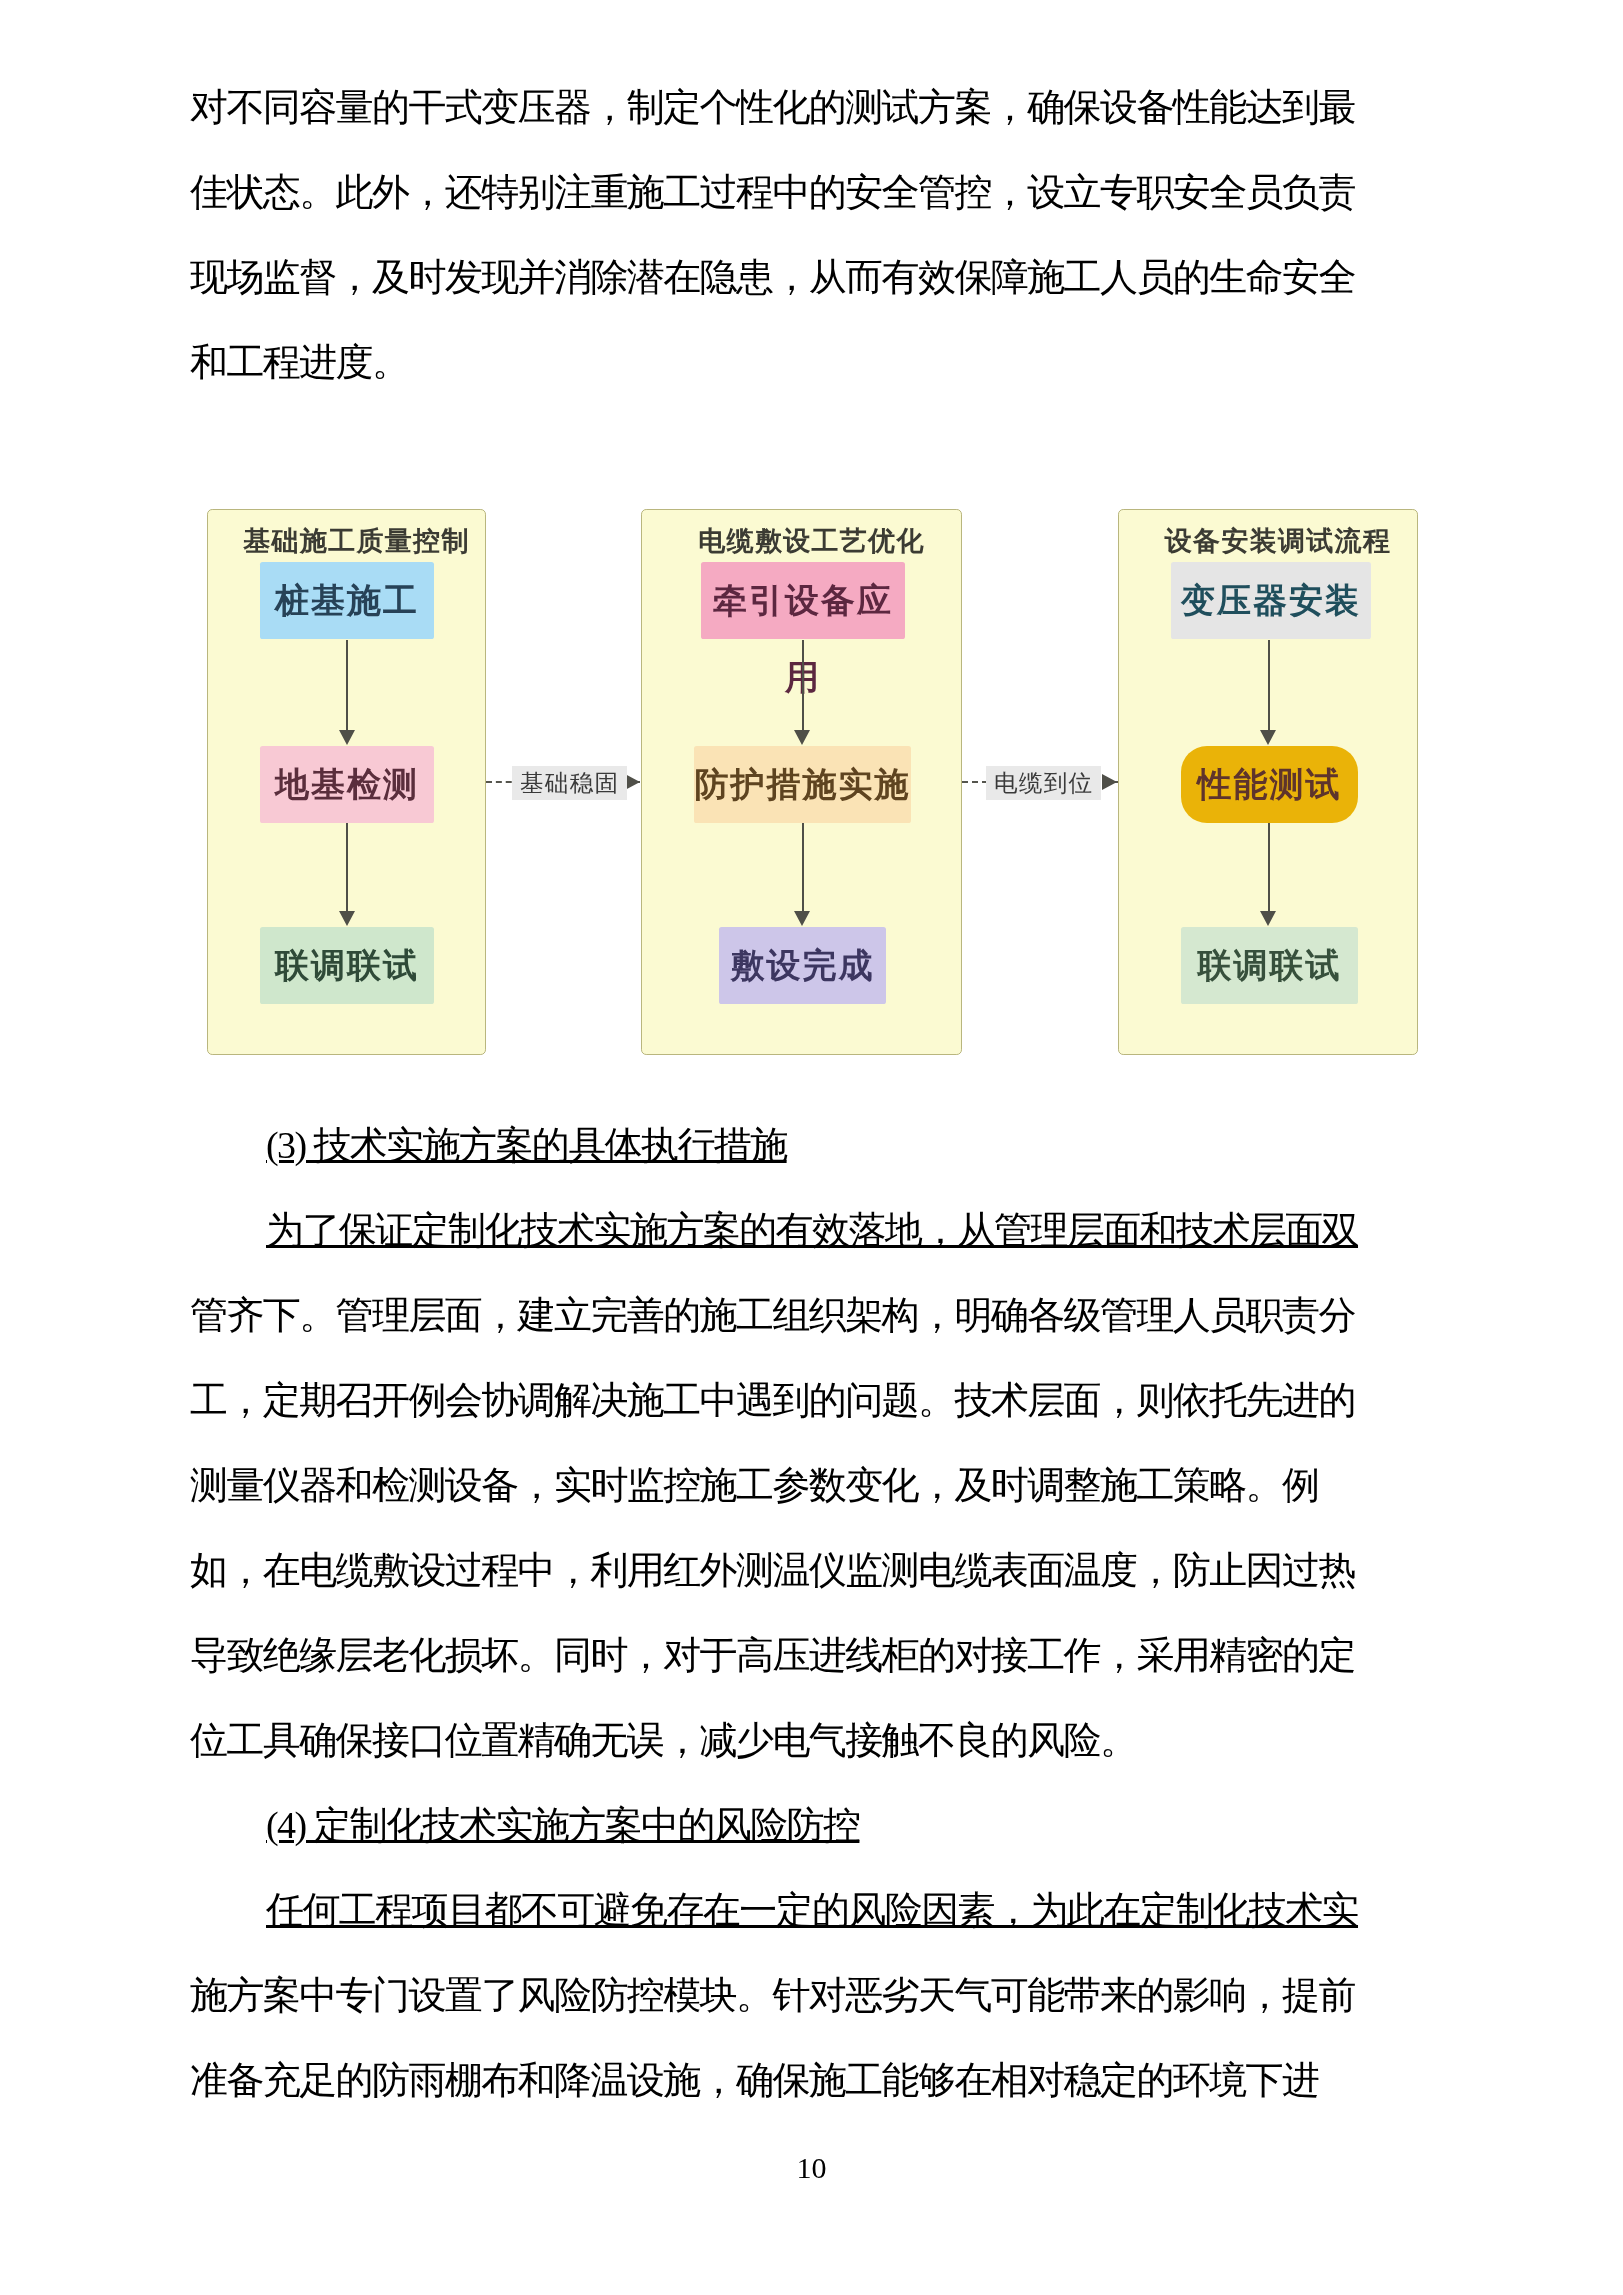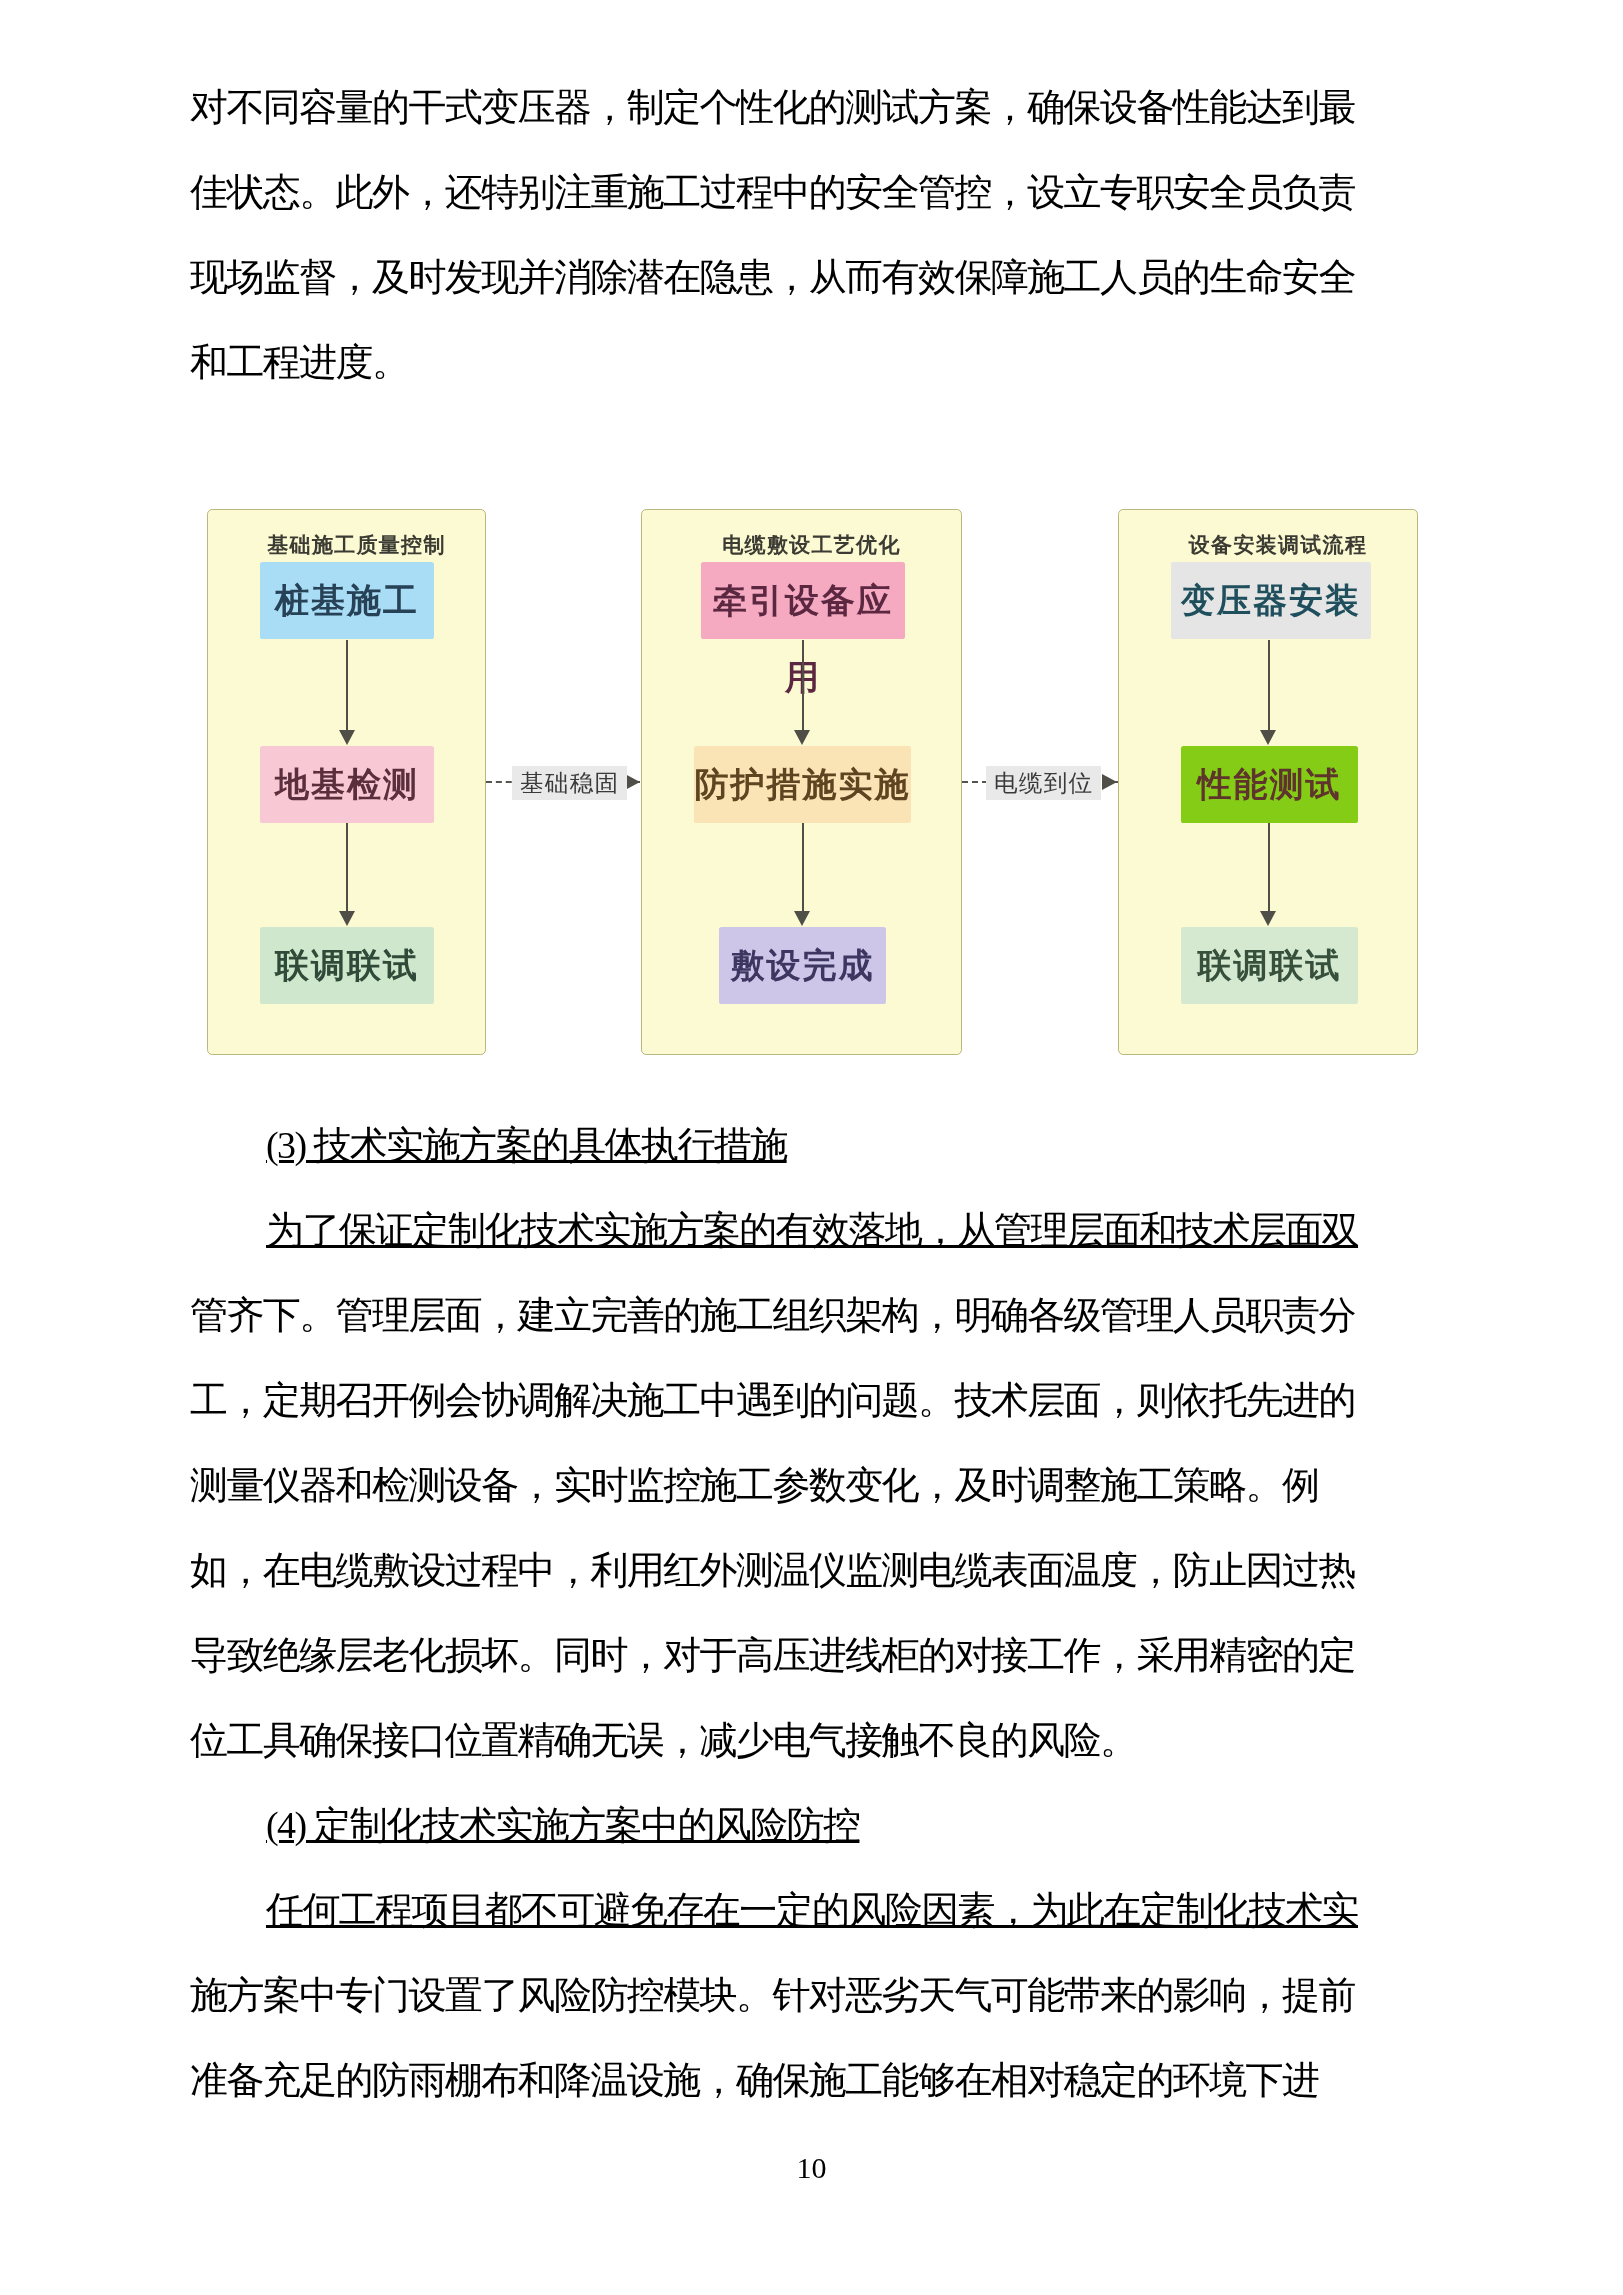--- a/index.html
+++ b/index.html
@@ -9,21 +9,21 @@
   
   .textblock{position:absolute;left:190px;width:1243px;}
   .ln{height:85px;line-height:85px;font-size:38px;letter-spacing:-1.6px;
       white-space:nowrap;text-align:left;}
   .ln.indent{padding-left:76px;text-decoration:underline;}
 
   
   .panel{position:absolute;top:509px;height:546px;background:#fbfad2;
          border:1.3px solid #b9b67e;border-radius:5.2px;box-sizing:border-box;
          font-family:"Liberation Sans","DejaVu Sans",sans-serif;}
-  .ptitle{margin:12px;padding-top:9.2px;text-align:center;font-size:21px;font-weight:600;
+  .ptitle{margin:4px;padding-top:9.2px;text-align:center;font-size:27px;font-weight:600;
           color:#3b3b33;letter-spacing:1.3px;padding-left:20px;}
   .node{position:absolute;height:77px;border-radius:2.6px;text-align:center;
         line-height:77px;font-size:34px;font-weight:600;letter-spacing:2px;}
   .varrow{position:absolute;width:2px;background:#4f4f48;}
   .vhead{position:absolute;width:0;height:0;border-left:8.5px solid transparent;
          border-right:8.5px solid transparent;border-top:15.7px solid #4f4f48;}
   .hline{position:absolute;top:781px;height:0;border-top:2px dashed #55554d;}
   .hhead{position:absolute;top:774px;width:0;height:0;border-top:8.5px solid transparent;
          border-bottom:8.5px solid transparent;border-left:15.7px solid #4f4f48;}
   .edge-label{position:absolute;top:766px;height:34px;line-height:34px;padding:0 7.9px;
@@ -76,21 +76,21 @@
 
     <div class="hline" style="left:962px;width:156px;"></div>
     <div class="hhead" style="left:1102px;"></div>
     <div class="edge-label" style="left:986px;">电缆到位</div>
 
     <section class="panel" style="left:1118px;width:300px;">
       <h3 class="ptitle">设备安装调试流程</h3>
       <div class="node" style="top: 52px; left: 52px; width: 200px; background: #e5e5e5; color: rgb(31, 78, 92);">变压器安装</div>
       <div class="varrow" style="top:130px;left:149px;height:92px;"></div>
       <div class="vhead" style="top:220px;left:141px;"></div>
-      <div class="node" style="top: 236px; left: 62px; width: 177px; background: #84cc16; color: rgb(94, 52, 44);">性能测试</div>
+      <div class="node" style="top: 236px; left: 62px; width: 177px; background: #eab308; color: rgb(94, 52, 44); border-radius: 26px;">性能测试</div>
       <div class="varrow" style="top:313px;left:149px;height:88px;"></div>
       <div class="vhead" style="top:401px;left:141px;"></div>
       <div class="node" style="top: 417px; left: 62px; width: 177px; background: rgb(213, 232, 208); color: rgb(55, 80, 60);">联调联试</div>
     </section>
   </div>
 
   <div class="textblock" style="top:1103px;">
     <div class="ln indent">(3) 技术实施方案的具体执行措施</div>
     <div class="ln indent">为了保证定制化技术实施方案的有效落地，从管理层面和技术层面双</div>
     <div class="ln">管齐下。管理层面，建立完善的施工组织架构，明确各级管理人员职责分</div>

